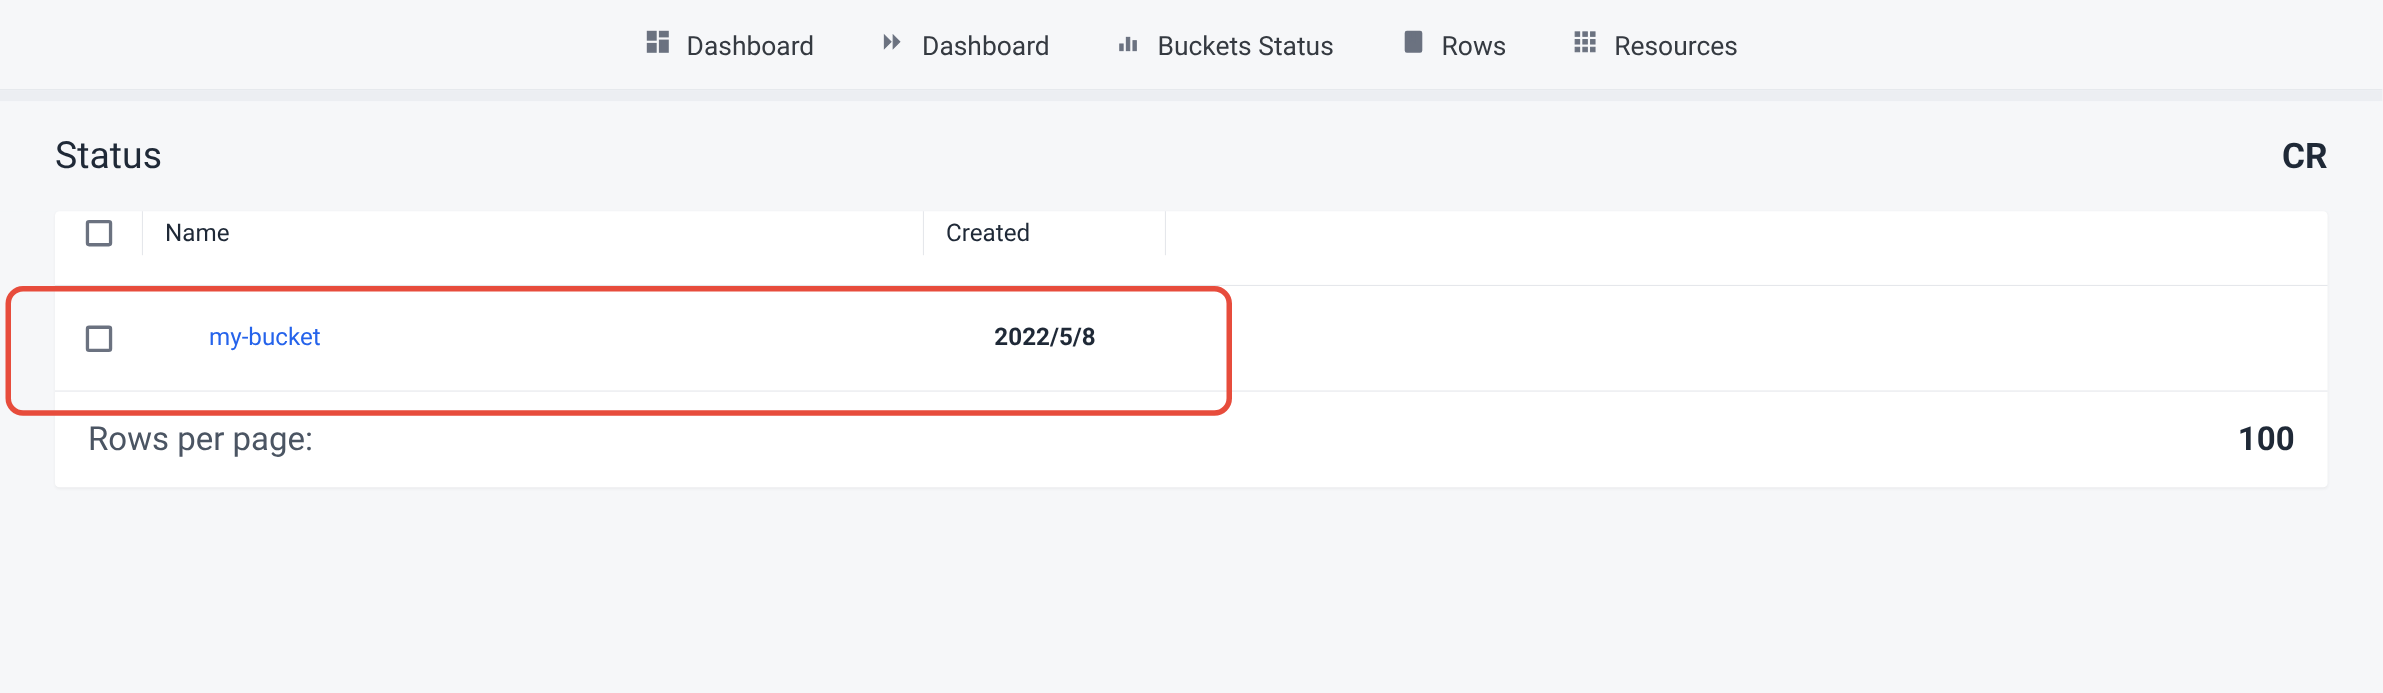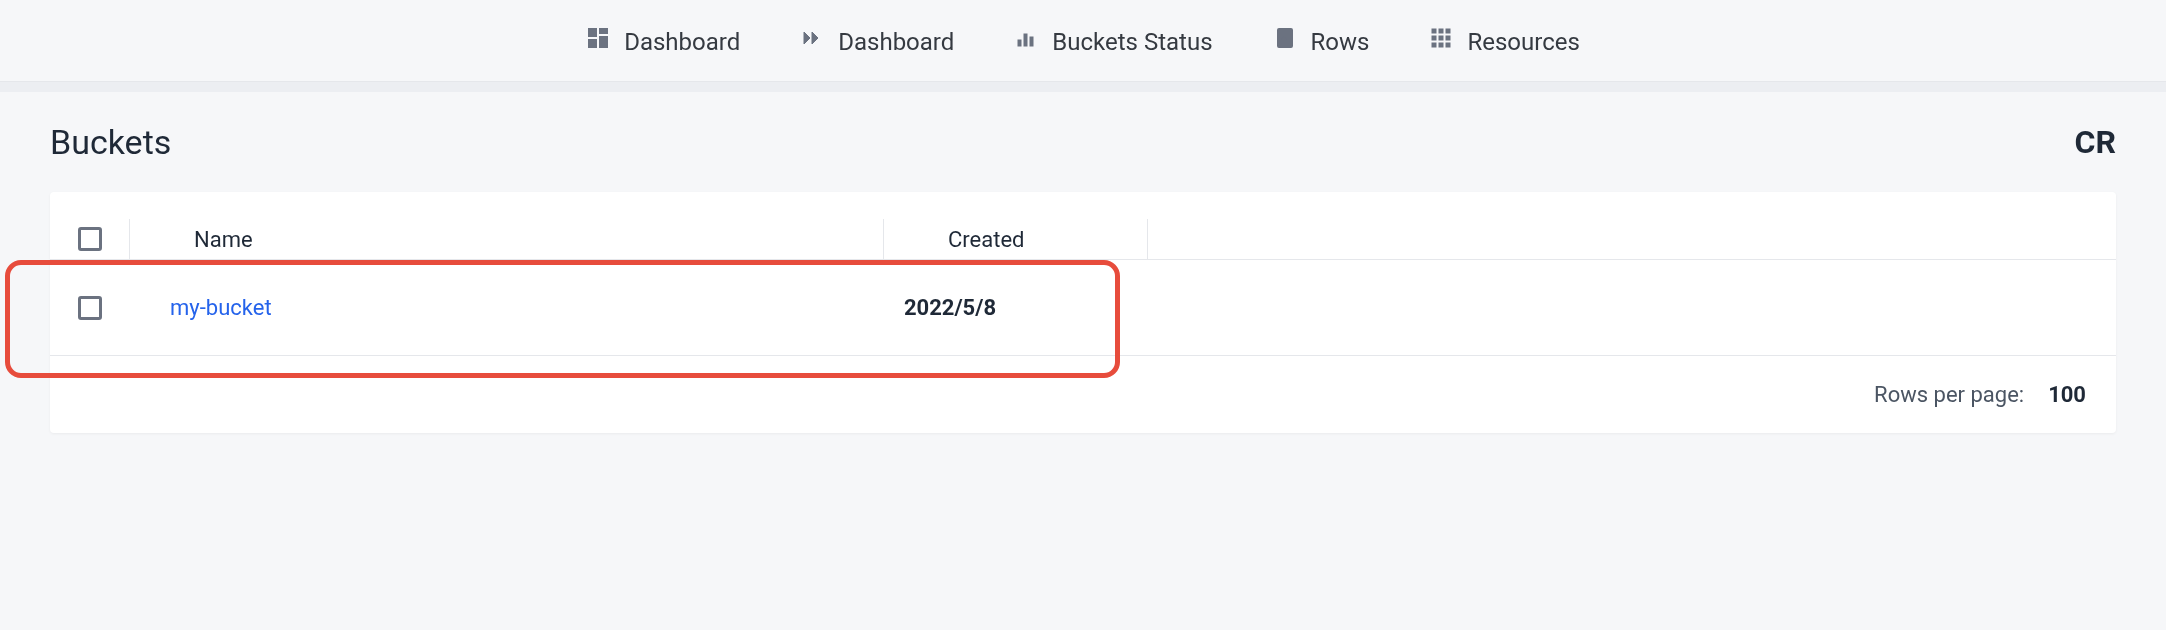--- a/index.html
+++ b/index.html
@@ -61,24 +61,23 @@
     }
     .table-container {
       margin: 0 50px;
       background: #ffffff;
       border-radius: 4px;
       box-shadow: 0 1px 3px rgba(0,0,0,0.05);
       position: relative;
     }
     .table-header {
       display: flex;
-      align-items: flex-end;
+      align-items: flex-start;
       height: 68px;
       border-bottom: 1px solid #e5e7eb;
-      gap: 44px;
     }
     .col-checkbox {
       width: 80px;
       display: flex;
       align-items: center;
       justify-content: center;
       border-right: 1px solid #e5e7eb;
       height: 40px;
     }
     .col-name {
@@ -94,21 +93,20 @@
     }
     .col-created {
       width: 220px;
       padding-left: 20px;
       font-size: 22px;
       color: #1f2937;
       border-right: 1px solid #e5e7eb;
       height: 40px;
       display: flex;
       align-items: center;
-      margin-top: 44px;
     }
     .table-row {
       display: flex;
       align-items: center;
       height: 96px;
       border-bottom: 1px solid #e5e7eb;
     }
     .row-checkbox {
       width: 80px;
       display: flex;
@@ -118,20 +116,21 @@
     .row-name {
       flex: 1;
       padding-left: 40px;
       max-width: 710px;
     }
     .row-name a {
       color: #2563eb;
       font-size: 22px;
       text-decoration: none;
       cursor: pointer;
+      margin-left: 20px;
     }
     .row-created {
       width: 220px;
       text-align: center;
       font-size: 22px;
       color: #1f2937;
       font-weight: bold;
     }
     .checkbox {
       width: 24px;
@@ -146,24 +145,24 @@
       border-radius: 16px;
       pointer-events: none;
       left: -45px;
       top: 68px;
       width: 1115px;
       height: 118px;
     }
     .pagination {
       display: flex;
       align-items: center;
-      justify-content: flex-end;
+      justify-content: space-between;
       padding: 26px 30px;
       gap: 24px;
-      font-size: 22px;
+      font-size: 30px;
       color: #1f2937;
     }
     .pagination-label {
       color: #4b5563;
     }
     .pagination-value {
       color: #1f2937;
       font-weight: 700;
     }
   </style>
@@ -224,21 +223,21 @@
         <rect x="17" y="17" width="4" height="4"></rect>
       </svg>
     </span>
     <span>Resources</span>
   </div>
 </div>
 
 <div class="divider"></div>
 
 <div class="page-header">
-  <h1 class="page-title">Buckets</h1>
+  <h1 class="page-title">Status</h1>
   <span class="create-button">CR</span>
 </div>
 
 <div class="table-container">
   <div class="table-header">
     <div class="col-checkbox">
       <div class="checkbox"></div>
     </div>
     <div class="col-name">Name</div>
     <div class="col-created">Created</div>

